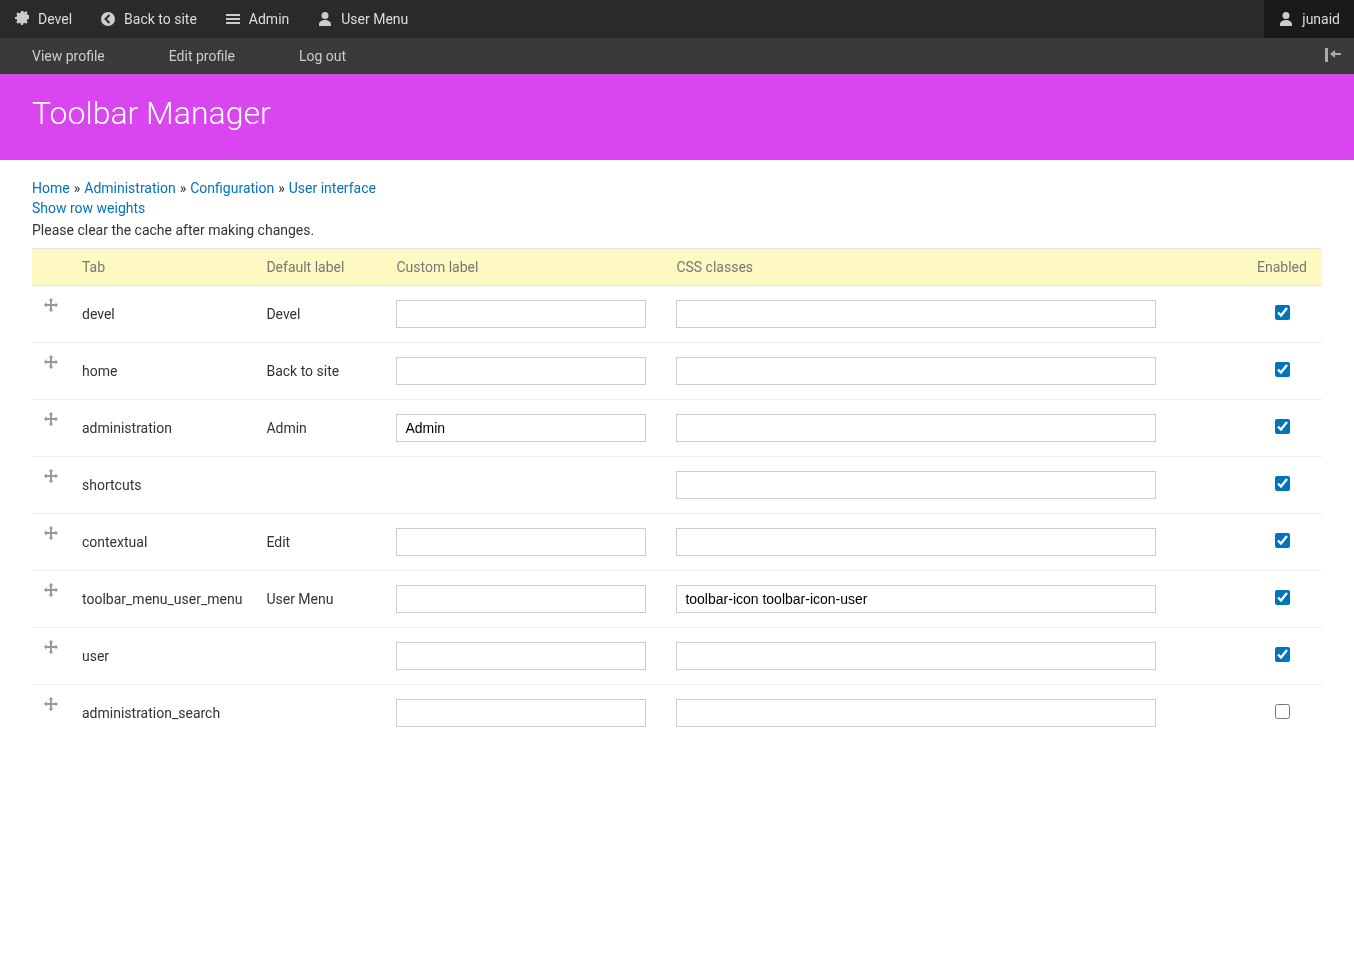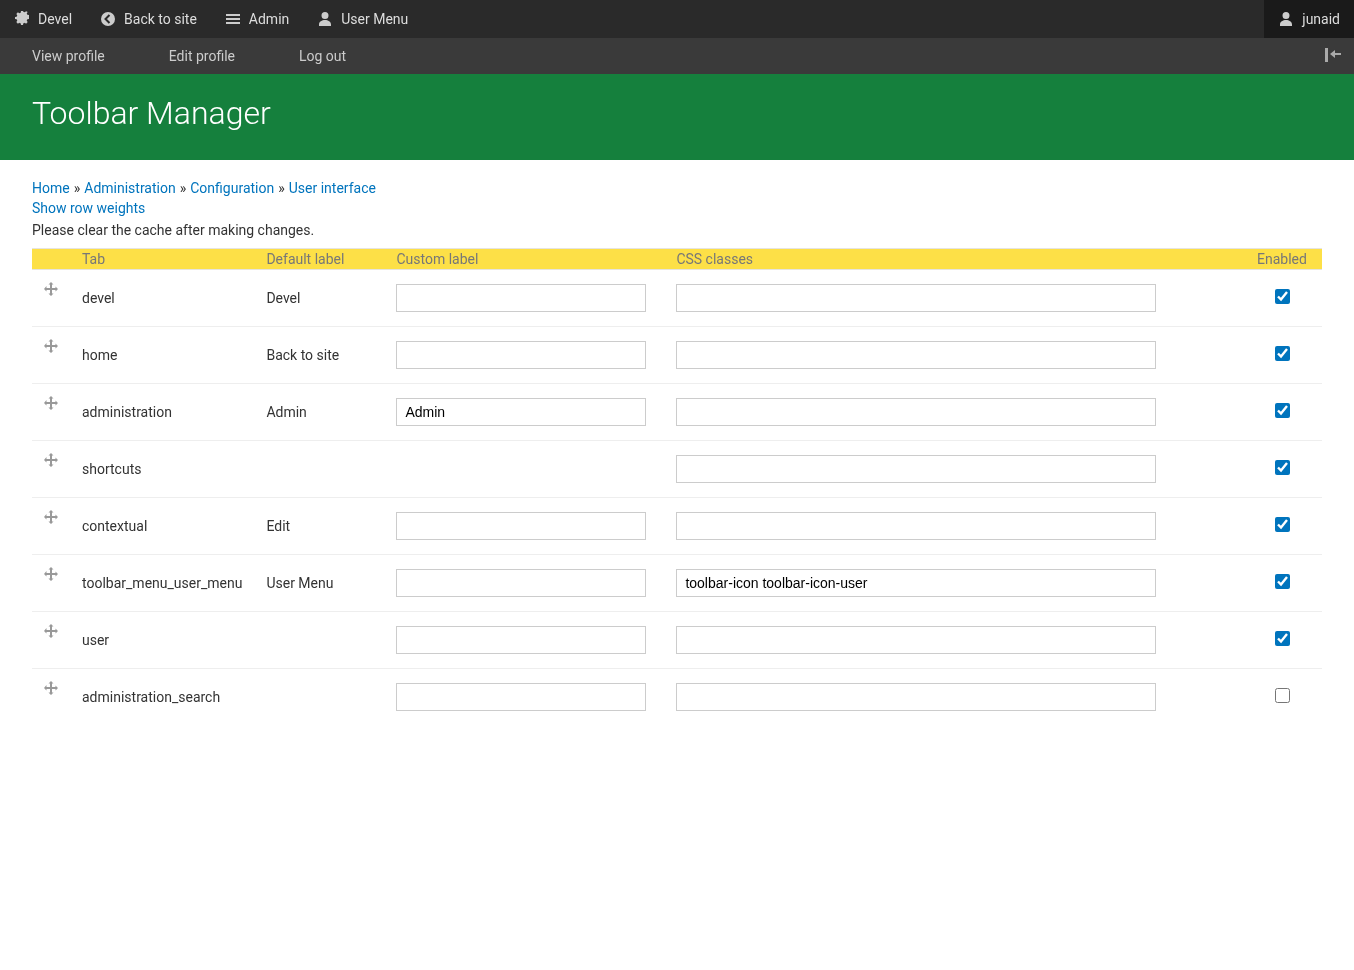--- a/index.html
+++ b/index.html
@@ -11,37 +11,37 @@
 .toolbar-item { display: flex; align-items: center; padding: 0 14px; height: 38px; cursor: pointer; gap: 8px; }
 .toolbar-right .toolbar-item { background: #1a1a1a; }
 
 
 .subtoolbar { background: #3a3a3a; color: #ccc; display: flex; justify-content: space-between; height: 36px; align-items: center; }
 .subtoolbar-left { display: flex; }
 .subtoolbar-item { padding: 0 32px; height: 36px; display: flex; align-items: center; cursor: pointer; }
 .subtoolbar-right { padding-right: 12px; color: #aaa; }
 
 
-.header { background: #15803d; padding: 20px 32px 28px; }
+.header { background: #d946ef; padding: 20px 32px 28px; }
 .header h1 { color: #fff; font-weight: 300; font-size: 32px; }
 
 
 .content { padding: 20px 32px; }
 .breadcrumb { color: #333; margin-bottom: 4px; }
 .breadcrumb a { color: #0074bd; text-decoration: none; }
 .breadcrumb .sep { color: #333; margin: 0 4px; }
 
 .weights-link { text-align: left; margin-bottom: 6px; }
 .weights-link a { color: #0074bd; text-decoration: none; }
 
 .notice { margin-bottom: 10px; }
 
 
 table { width: 100%; border-collapse: collapse; }
-thead th { text-align: left; font-weight: normal; color: #777; background: #fde047; border-top: 1px solid #e6e4df; border-bottom: 1px solid #e6e4df; padding: 2px 12px; }
+thead th { text-align: left; font-weight: normal; color: #777; background: #fef9c3; border-top: 1px solid #e6e4df; border-bottom: 1px solid #e6e4df; padding: 10px 12px; }
 tbody td { border-bottom: 1px solid #eee; padding: 14px 12px; vertical-align: middle; }
 tbody tr:last-child td { border-bottom: none; }
 
 .col-handle { width: 36px; text-align: center; vertical-align: top; padding-top: 12px; }
 .col-tab { width: 180px; }
 .col-default { width: 130px; }
 .col-custom { width: 280px; }
 .col-css { width: auto; }
 .col-enabled { width: 80px; text-align: center; }
 

